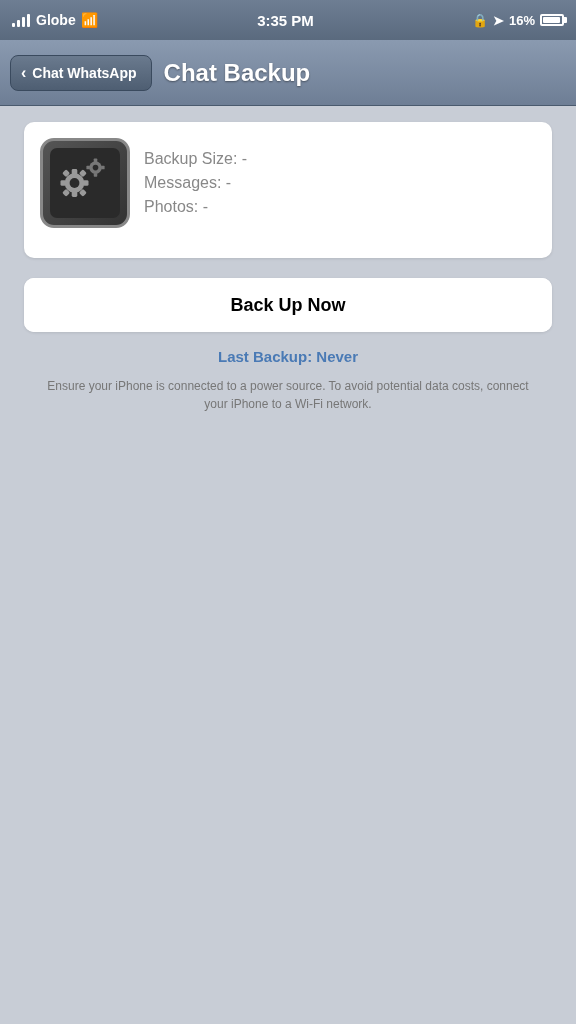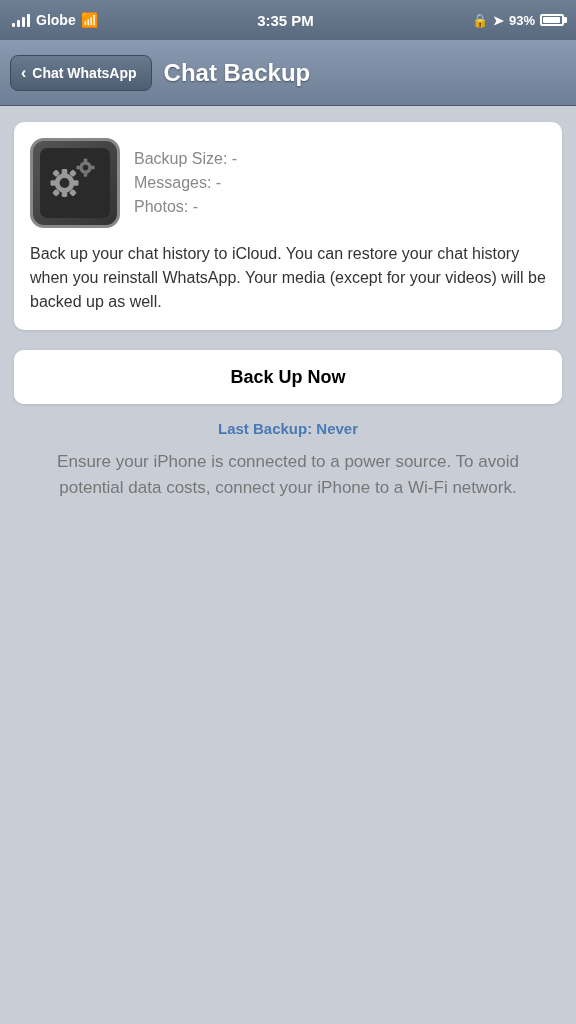--- a/index.html
+++ b/index.html
@@ -125,21 +125,21 @@
     .nav-title {
       color: white;
       font-size: 24px;
       font-weight: bold;
       text-shadow: 0 1px 2px rgba(0,0,0,0.4);
     }
 
     
     .content {
       flex: 1;
-      padding: 16px 14px;
+      padding: 16px 24px;
       display: flex;
       flex-direction: column;
       gap: 0;
     }
 
     
     .info-card {
       background: white;
       border-radius: 10px;
       padding: 16px;
@@ -233,21 +233,21 @@
       text-align: center;
     }
     .last-backup {
       color: #4a7ab5;
       font-size: 15px;
       font-weight: 600;
       margin-bottom: 12px;
     }
     .footer-note {
       color: #777;
-      font-size: 17px;
+      font-size: 12px;
       line-height: 1.5;
     }
   </style>
 </head>
 <body>
 
 <div class="status-bar">
   <div class="status-left">
     <div class="signal-bars">
       <span style="height:4px"></span>
@@ -255,21 +255,21 @@
       <span style="height:10px"></span>
       <span style="height:13px"></span>
     </div>
     <span>Globe</span>
     <span class="wifi-icon">📶</span>
   </div>
   <div class="status-center">3:35 PM</div>
   <div class="status-right">
     <span>🔒</span>
     <span>➤</span>
-    <span>93%</span>
+    <span>16%</span>
     <div class="battery">
       <div class="battery-body">
         <div class="battery-fill"></div>
       </div>
     </div>
   </div>
 </div>
 
 <div class="nav-bar">
   <button class="back-button">
@@ -312,21 +312,20 @@
             <rect x="-13" y="-2.5" width="5" height="5" rx="1" fill="#777"></rect>
           </g>
         </svg>
       </div>
       <div class="info-stats">
         <span class="info-stat">Backup Size: -</span>
         <span class="info-stat">Messages: -</span>
         <span class="info-stat">Photos: -</span>
       </div>
     </div>
-    <p class="info-description">Back up your chat history to iCloud. You can restore your chat history when you reinstall WhatsApp. Your media (except for your videos) will be backed up as well.</p>
   </div>
 
   <div class="settings-list">
 
 
     <div class="settings-row">
       <span class="settings-row-center">Back Up Now</span>
     </div>
   </div>
 

